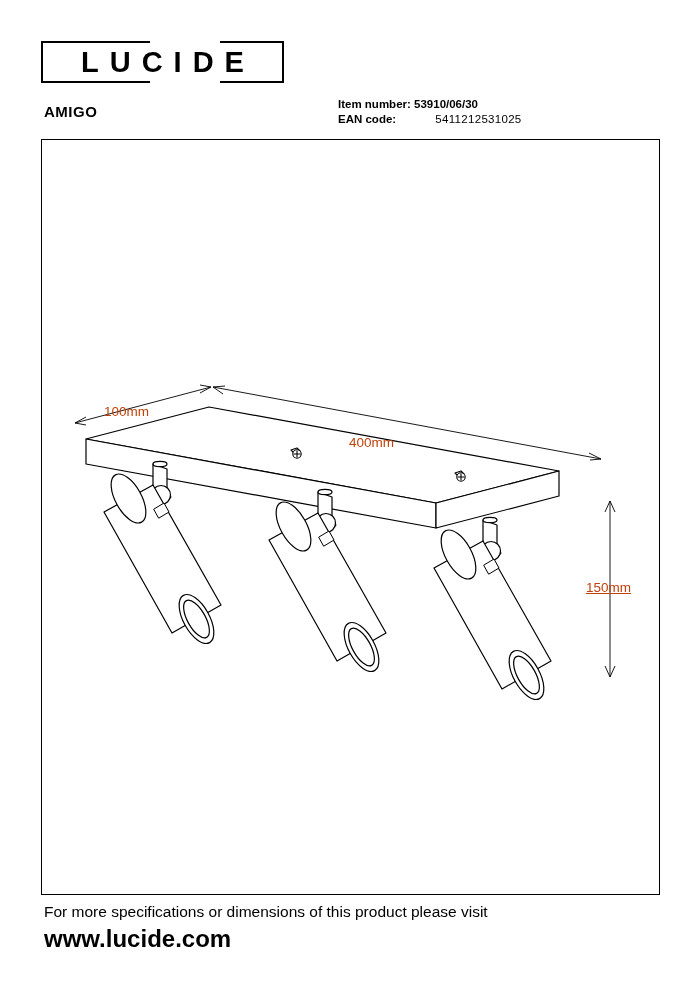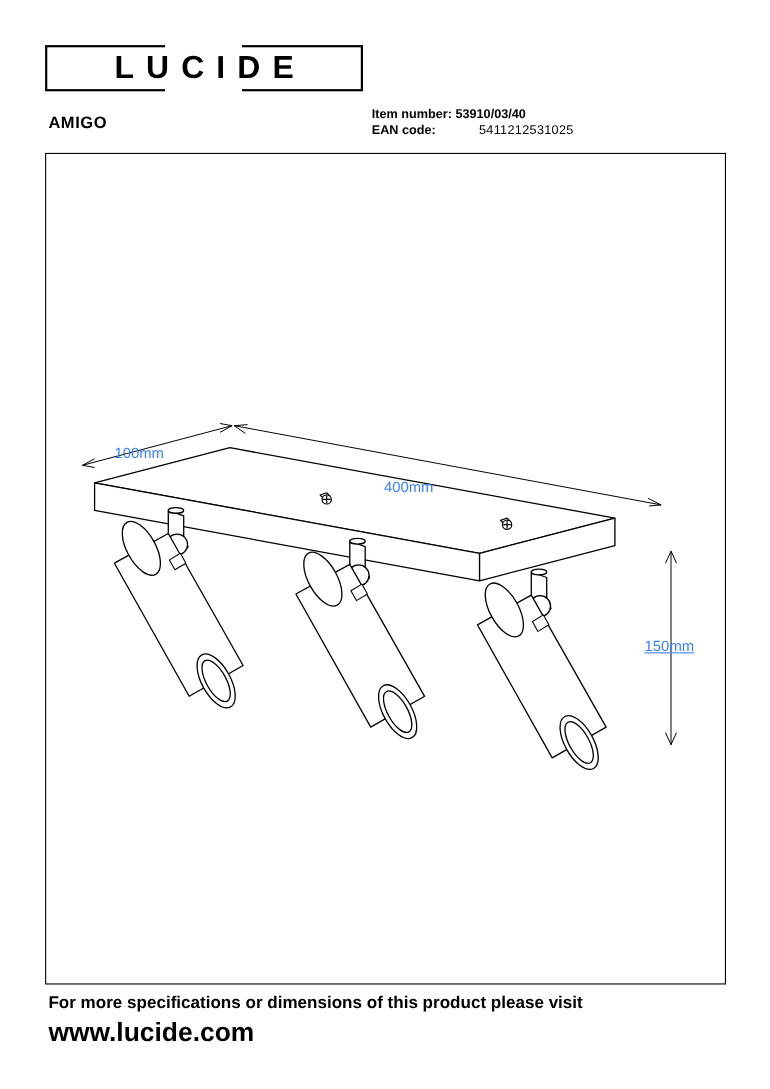--- a/index.html
+++ b/index.html
@@ -21,21 +21,21 @@
     left: 0; top: 0;
     width: 700px;
     height: 990px;
   }
 
   
   .logo-box {
     position: absolute;
     left: 41px;
     top: 41px;
-    width: 289px;
+    width: 243px;
     height: 42px;
     border: 2px solid #000;
     box-sizing: border-box;
   }
   .logo-text {
     position: absolute;
     left: 0; top: 0;
     width: 100%;
     height: 100%;
     display: flex;
@@ -104,55 +104,55 @@
     width: 619px;
     height: 756px;
   }
 
   
   .footer-line1 {
     position: absolute;
     left: 44px;
     top: 903px;
     font-size: 15.5px;
-    font-weight: 700;
+    font-weight: 400;
   }
   .footer-line2 {
     position: absolute;
     left: 44px;
     top: 925px;
     font-size: 24px;
     font-weight: 700;
   }
 
   .dim-label {
     position: absolute;
     font-size: 13.5px;
     font-family: "Liberation Sans", sans-serif;
-    color: #3b82f6;
+    color: #c2410c;
     white-space: nowrap;
   }
 </style>
 </head>
 <body>
 
 <div class="page">
 
   <div class="logo-box">
     <div class="logo-text">LUCIDE</div>
   </div>
   <div class="logo-notch"></div>
   <div class="logo-notch2"></div>
 
   <div class="product-title">AMIGO</div>
 
   <div class="codes">
     <div>
       <span class="lbl">Item number:</span>
-      <span class="val-bold">53910/03/40</span>
+      <span class="val-bold">53910/06/30</span>
     </div>
     <div>
       <span class="lbl">EAN code:</span>
       <span class="val">5411212531025</span>
     </div>
   </div>
 
   <div class="frame"></div>
 
   <div class="drawing">

